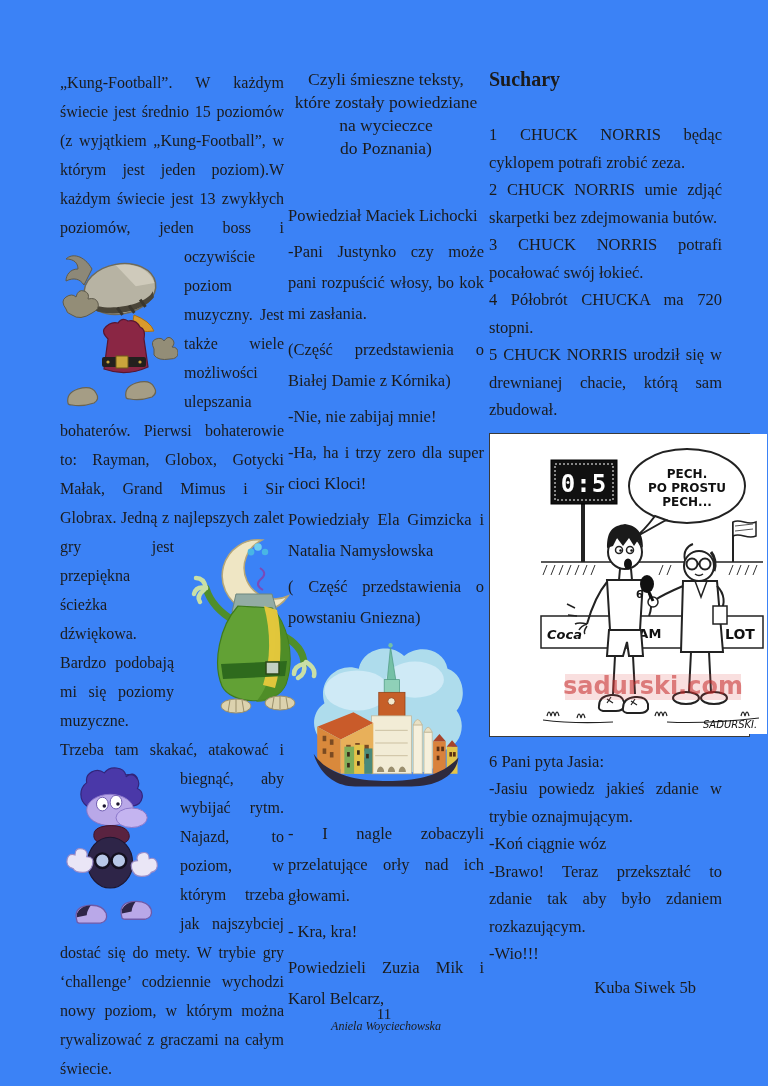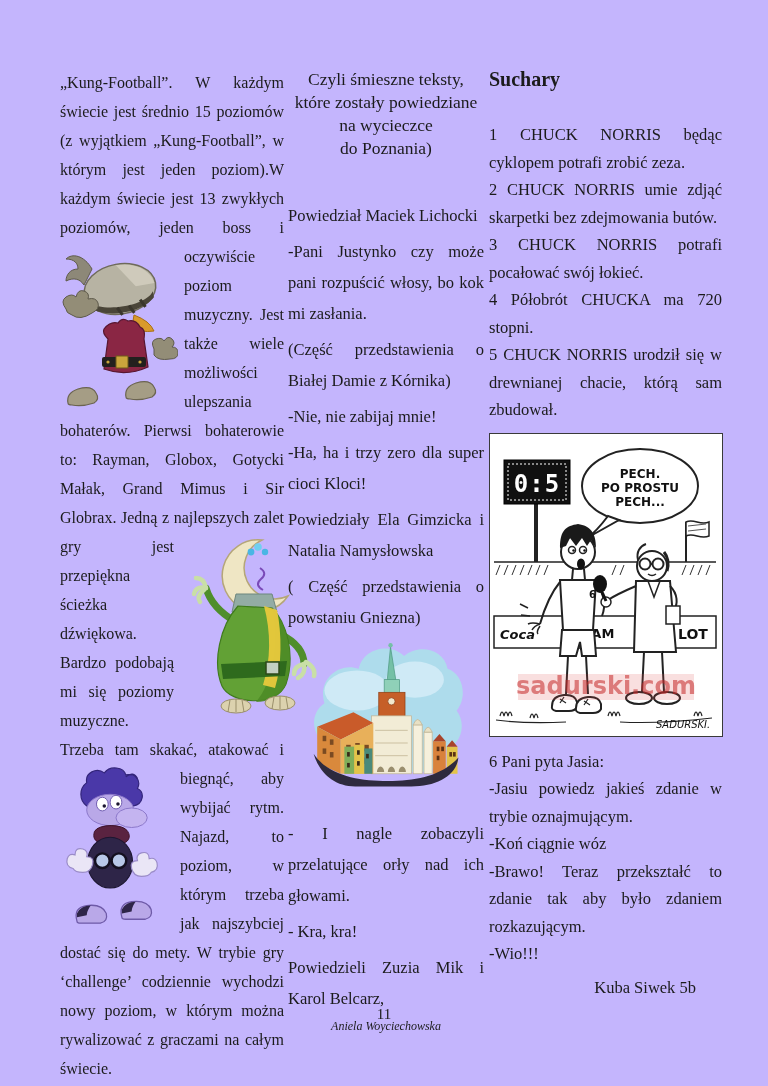--- a/index.html
+++ b/index.html
@@ -1,19 +1,19 @@
 <!DOCTYPE html>
 <html lang="pl"><head>
 <meta charset="utf-8">
 <style>
   * { margin:0; padding:0; box-sizing:border-box; }
   html,body { background:#e8e8e8; }
   .page {
     position:relative; width:768px; height:1086px; margin:0 auto;
-    background:#c4b5fd; overflow:hidden; color:#1b1b1b;
+    background:#3b82f6; overflow:hidden; color:#1b1b1b;
     font-family:"Liberation Serif","DejaVu Serif",serif;
   }
   .col { position:absolute; top:68px; }
   .col1 { left:60px;  width:224px; }
   .col2 { left:288px; width:196px; }
   .col3 { left:489px; width:233px; }
 
   
   .flow { font-size:16px; line-height:29px; text-align:justify; }
   .fig { display:block; }
@@ -23,21 +23,21 @@
 
   
   .c2-heading { font-weight:normal; font-size:17.5px; line-height:23px; text-align:center; margin-bottom:40px; }
   .col2 p { font-size:16.5px; line-height:31px; text-align:justify; margin:0 0 5px 0; }
   .poznan-fig { display:block; width:178px; height:172px; margin:4px auto 8px auto; }
   .sig2 { font-style:italic; text-align:center; font-size:12px; margin-top:0; }
 
   
   .c3-heading { font-weight:bold; font-size:20px; text-align:left; margin-bottom:30px; }
   .col3 p { font-size:16.5px; line-height:27.5px; text-align:justify; margin:0; }
-  .cartoon-box { width:234px; height:304px; border:1.5px solid #3a3a3a; margin:9px 0 11px 0; background:#fff; }
+  .cartoon-box { width:261px; height:304px; border:1.5px solid #3a3a3a; margin:9px 0 11px 0; background:#fff;padding-left:47px; }
   .cartoon-box svg { display:block; }
   .sig3 { text-align:right; padding-right:26px; margin-top:10px; font-size:16.5px; }
 
   .page-number { position:absolute; top:1006px; left:0; width:100%; text-align:center; font-size:15px; }
 </style>
 </head>
 <body>
 
 <div class="page">
 

